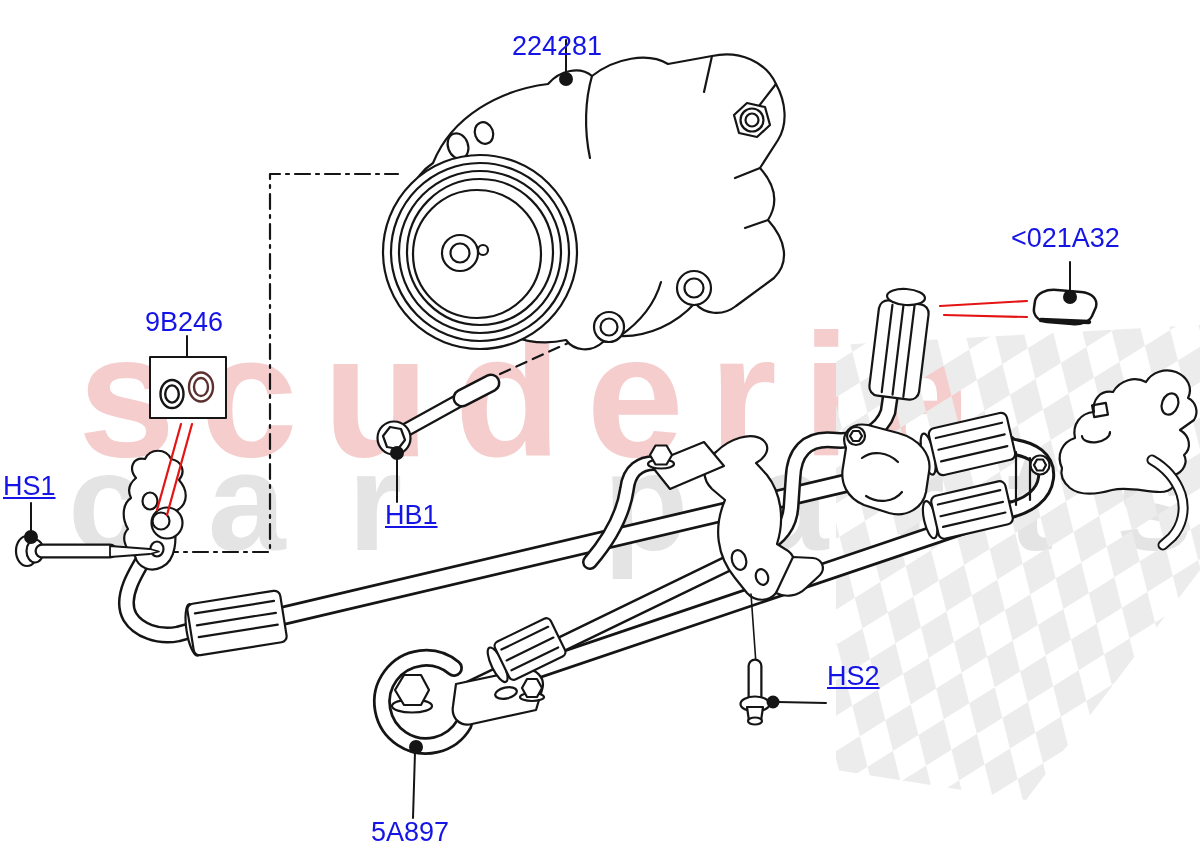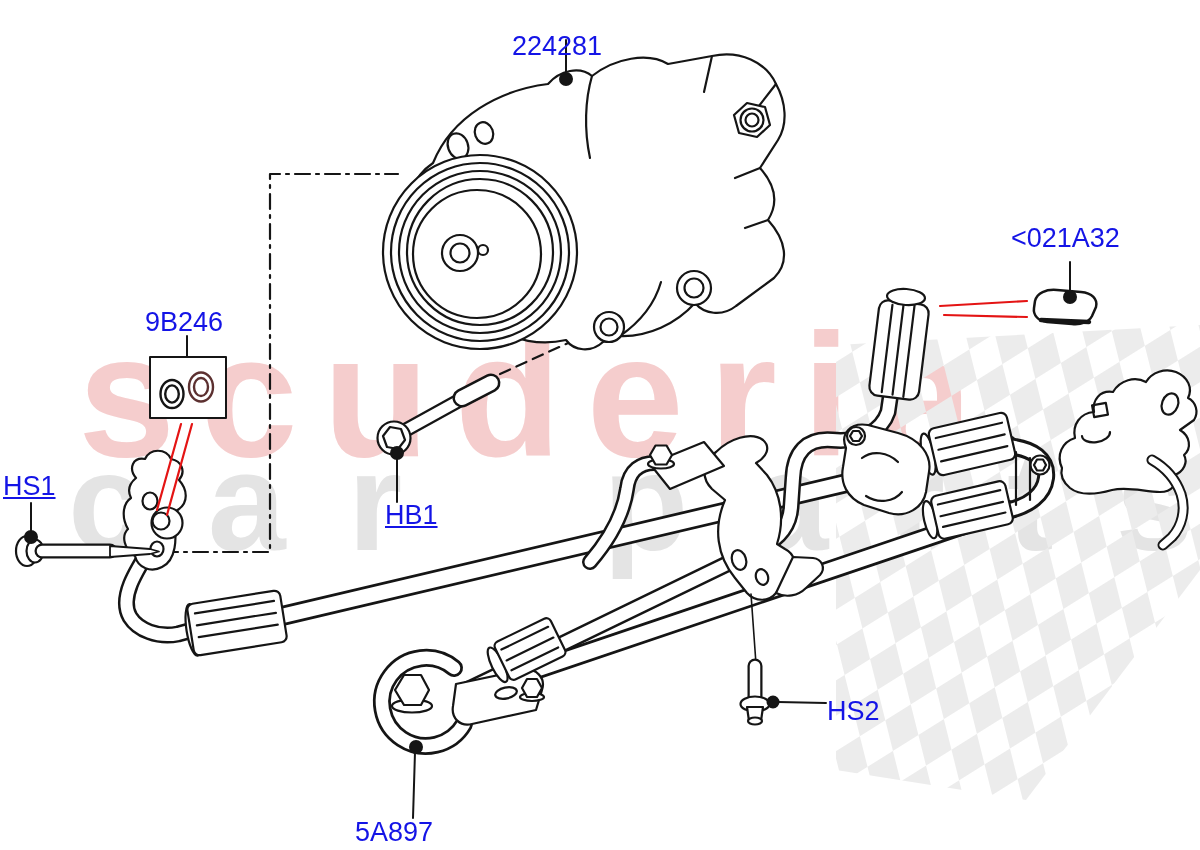--- a/index.html
+++ b/index.html
@@ -18,22 +18,22 @@
   svg.diagram{position:absolute;left:0;top:0;}
   .part-label{
     position:absolute;font-size:27px;line-height:1;color:#1414e6;
     white-space:nowrap;cursor:pointer;
   }
   .lbl-224281{left:512px;top:8px;margin-top:25px;}
   .lbl-021A32{left:1011px;top:225px;}
   .lbl-9B246{left:145px;top:309px;}
   .lbl-HS1{left:3px;top:473px;text-decoration:underline;}
   .lbl-HB1{left:385px;top:502px;text-decoration:underline;}
-  .lbl-HS2{left:827px;top:698px;}
-  .lbl-5A897{left:355px;top:819px;}
+  .lbl-HS2{left:827px;top:663px;text-decoration:underline;}
+  .lbl-5A897{left:371px;top:819px;}
 </style>
 </head>
 <body>
 
 <div id="stage">
 
   <div class="wm-brand" style="color:#f5cdcd;">scuderia</div>
   <div class="wm-tagline" style="color:#e4e4e4;">car parts</div>
 
   <svg class="diagram" width="1200" height="850" viewBox="0 0 1200 850">

